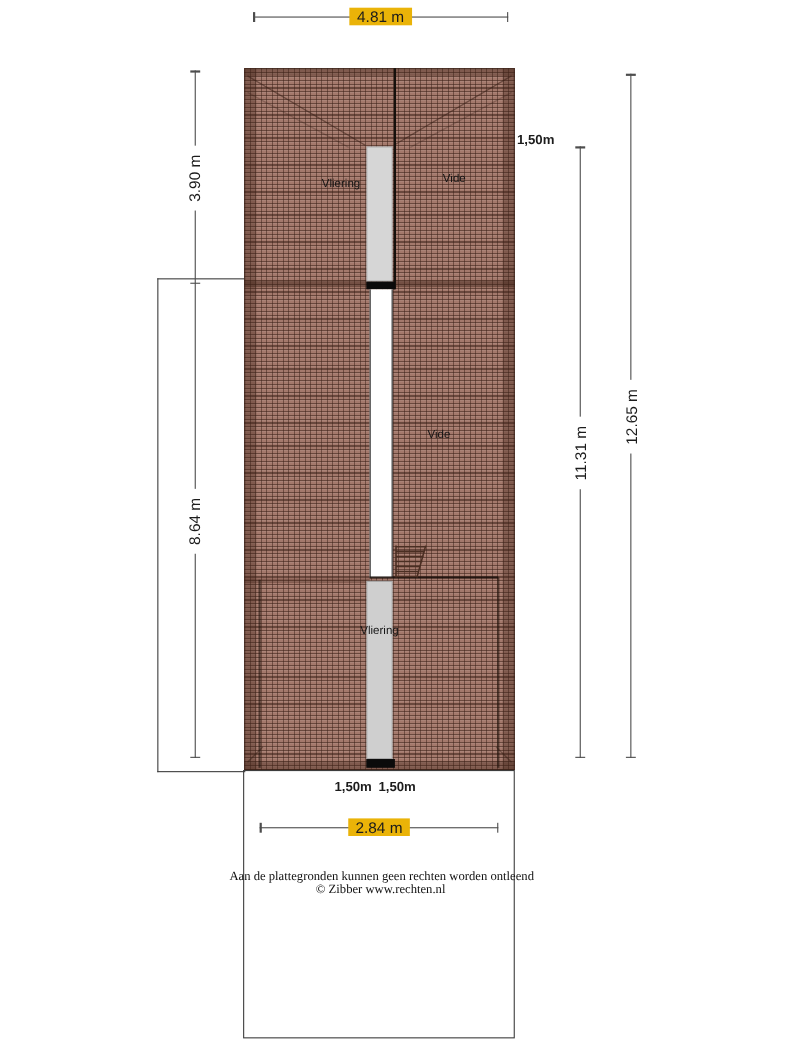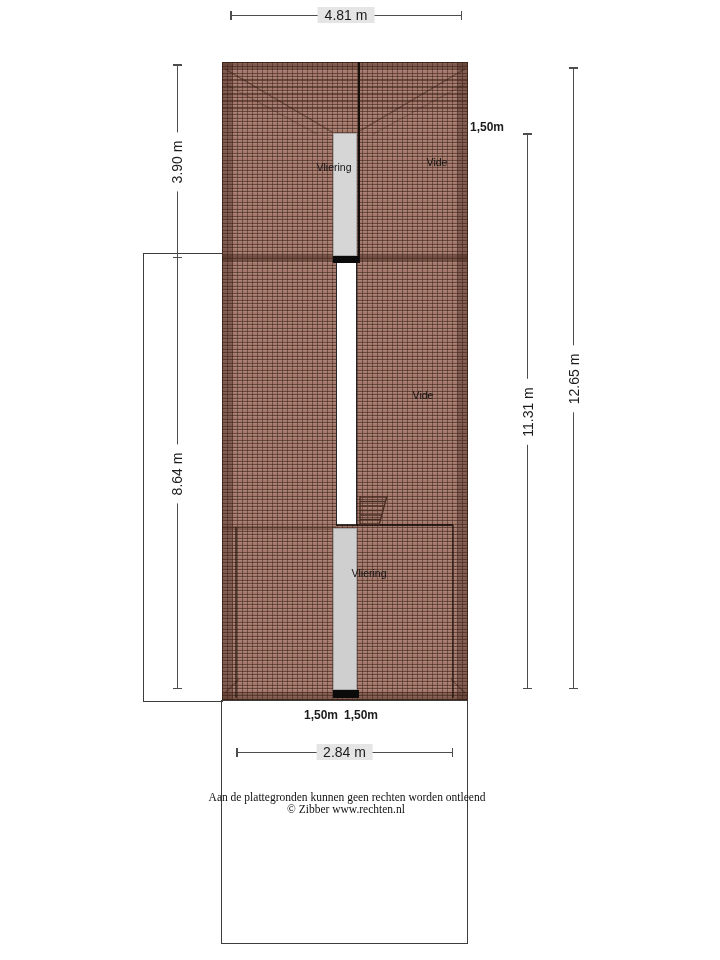--- a/index.html
+++ b/index.html
@@ -33,28 +33,28 @@
   .band{position:absolute;left:111px;width:26px;background:#0b0b0b;}
   .band.top{top:194px;height:7px;}
   .band.bottom{top:628px;height:8px;}
   .void{position:absolute;left:114px;top:201px;width:21px;height:262px;background:var(--void_white,#fff);
         border-left:1.5px solid #262626;border-right:1.5px solid #262626;box-sizing:border-box;}
   .ledge{position:absolute;left:114px;top:462px;width:117px;height:1.5px;background:rgba(25,15,10,.85);}
   .knee{position:absolute;width:2px;background:rgba(30,16,10,.6);}
   .knee.kl{left:13px;top:465px;height:171px;}
   .knee.kr{left:230px;top:463px;height:173px;}
   .stairs{position:absolute;left:136px;top:433px;}
-  .rlabel{position:absolute;transform:translate(-50%,-50%);font-size:10.5px;color:#141414;white-space:nowrap;margin-left:24px;}
+  .rlabel{position:absolute;transform:translate(-50%,-50%);font-size:10.5px;color:#141414;white-space:nowrap;}
 
   
   .dim-h{position:absolute;height:1px;background:var(--dim_line,#4d4d4d);}
   .dim-v{position:absolute;width:1px;background:var(--dim_line,#4d4d4d);}
   .tick-v{position:absolute;top:-4px;width:1.5px;height:9px;background:var(--dim_line,#4d4d4d);}
   .tick-h{position:absolute;left:-4px;width:9px;height:1.5px;background:var(--dim_line,#4d4d4d);}
-  .dlabel{position:absolute;left:50%;top:0;transform:translate(-50%,-50%);background:#e5e5e5;
+  .dlabel{position:absolute;left:50%;top:0;transform:translate(-50%,-50%);background:#eab308;
           padding:0 7px;font-size:14px;white-space:nowrap;}
   .vlabel{position:absolute;left:0.5px;transform:translate(-50%,-50%) rotate(-90deg);background:#fff;
           padding:0 8px;font-size:14px;white-space:nowrap;}
   .flabel{position:absolute;transform:translate(-50%,-50%);font-size:12px;white-space:nowrap;font-weight:bold;}
 
   .footer-line{position:absolute;transform:translateX(-50%);font-size:11.5px;color:#111;white-space:nowrap;font-family:Liberation Serif, serif;}
 </style>
 </head>
 <body>
 

